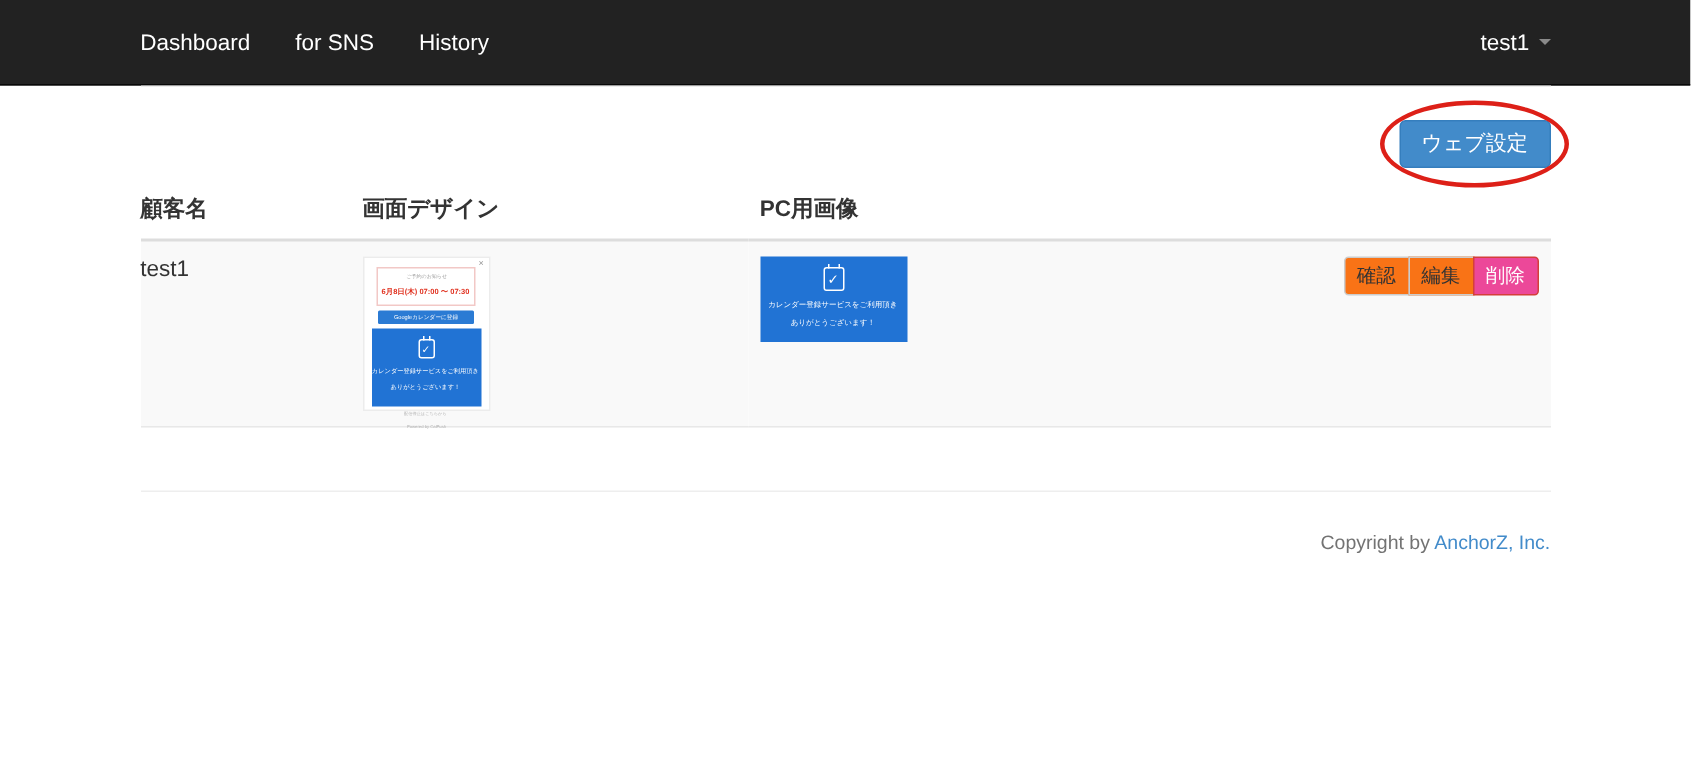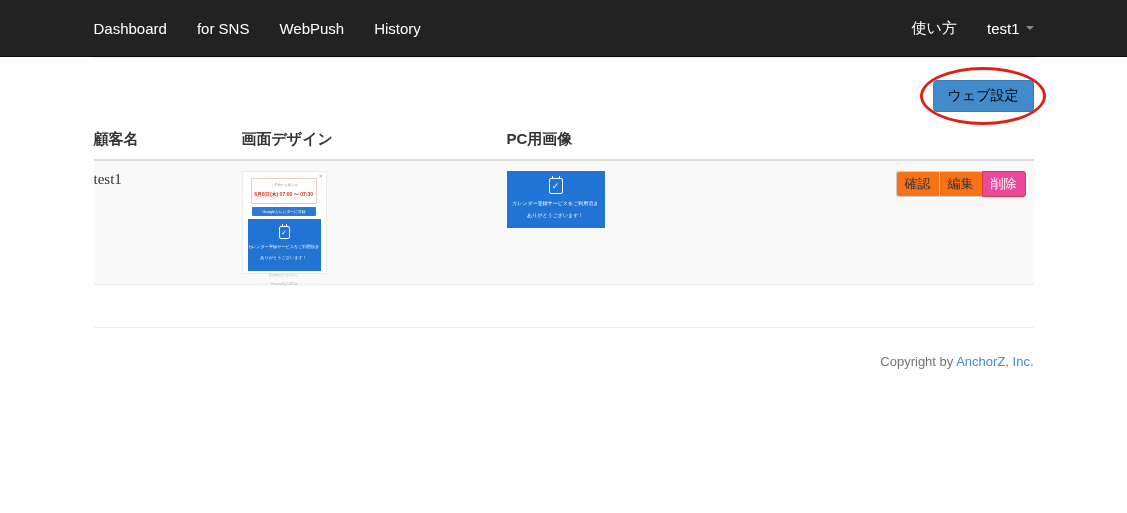--- a/index.html
+++ b/index.html
@@ -25,29 +25,29 @@
     border:3px solid #dd2018; border-radius:50%; pointer-events:none; }
   .ellipse.nav-ellipse { width:104px; height:42px; }
   .ellipse.btn-ellipse { width:126px; height:58px; }
 
   
   .page-title { font-size:25px; font-weight:bold; color:#333; margin:38px 0 13px; }
   .rule { border:0; border-top:1px solid #eee; }
 
   .toolbar { display:flex; justify-content:flex-end; padding-top:22px; }
   .btn-wrap { position:relative; }
-  .btn-primary { background:#428bca; border:1px solid #357ebd; color:#000000;
+  .btn-primary { background:#428bca; border:1px solid #357ebd; color:#ffffff;
     font-size:14px; padding:6px 14px; border-radius:4px; cursor:pointer;
     font-family:Liberation Serif, serif; }
 
   
   table { width:100%; border-collapse:collapse; margin-top:10px; }
   th { text-align:left; font-size:15px; font-weight:bold; color:#333;
     padding:8px 8px 10px 8px; border-bottom:2px solid #ddd; }
-  th:first-child, td:first-child { padding-left:0;font-family:Liberation Serif, serif; }
+  th:first-child, td:first-child { padding-left:0; }
   td { vertical-align:top; padding:10px 8px; font-size:15px; }
   tbody tr { background:#f9f9f9; border-bottom:1px solid #e8e8e8; }
   .col-name { width:140px; }
   .col-design { width:265px;font-family:Liberation Mono, monospace; }
   .col-actions { width:170px; text-align:right; }
 
   
   .btn-group { display:inline-flex; }
   .btn-sm { font-size:13px; padding:3px 8px; border:1px solid #ccc; background:#f97316;
     color:#333; cursor:pointer; font-family:inherit; margin-left:-1px; }
@@ -91,25 +91,23 @@
   .footer a { color:#428bca; text-decoration:none; cursor:pointer;text-align:right; }
 </style>
 </head>
 <body>
 
 <nav class="navbar">
   <div class="container">
     <ul class="nav-left">
       <li class="nav-link">Dashboard</li>
       <li class="nav-link">for SNS</li>
-      <li class="nav-link">WebPush</li>
       <li class="nav-link">History</li>
     </ul>
     <ul class="nav-right">
-      <li class="nav-link">使い方</li>
       <li class="nav-link">
         <span>test1</span>
         <span class="caret"></span>
       </li>
     </ul>
   </div>
 </nav>
 
 <main class="container">
   <hr class="rule">

